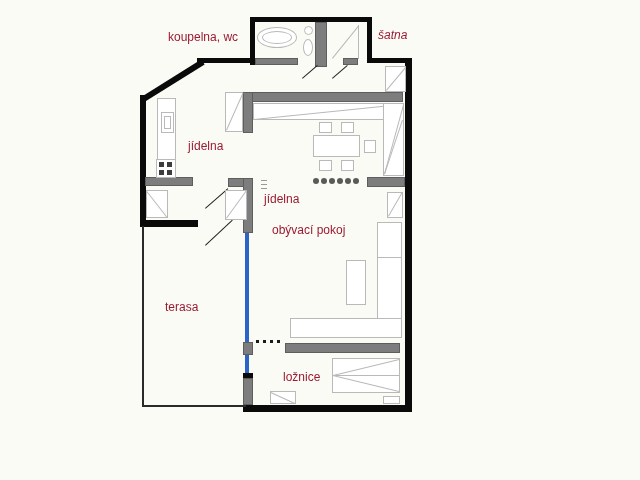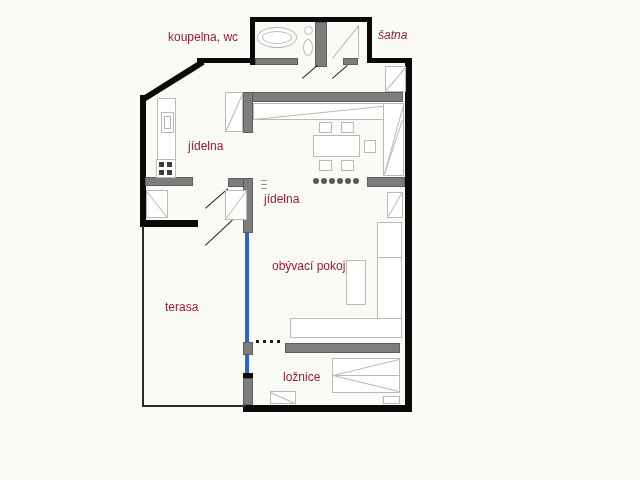--- a/index.html
+++ b/index.html
@@ -27,21 +27,21 @@
 </style>
 </head>
 <body>
 
 <div class="plan">
 
   <span class="label" style="left:168px;top:31px;">koupelna, wc</span>
   <span class="label" style="left:378px;top:29px;font-style:italic;">šatna</span>
   <span class="label" style="left:188px;top:140px;">jídelna</span>
   <span class="label" style="left:264px;top:148px;margin-top:45px;">jídelna</span>
-  <span class="label" style="left:272px;top:224px;margin-top:36px;">obývací pokoj</span>
+  <span class="label" style="left:272px;top:224px;">obývací pokoj</span>
   <span class="label" style="left:165px;top:301px;">terasa</span>
   <span class="label" style="left:283px;top:371px;">ložnice</span>
 
   <div class="w" style="left:250px;top:17px;width:122px;height:5px;"></div>
   <div class="w" style="left:250px;top:17px;width:5px;height:48px;"></div>
   <div class="w" style="left:367px;top:17px;width:5px;height:46px;"></div>
 
   <div class="w" style="left:197px;top:58px;width:58px;height:5px;"></div>
   <div class="w" style="left:367px;top:58px;width:45px;height:5px;"></div>
 

